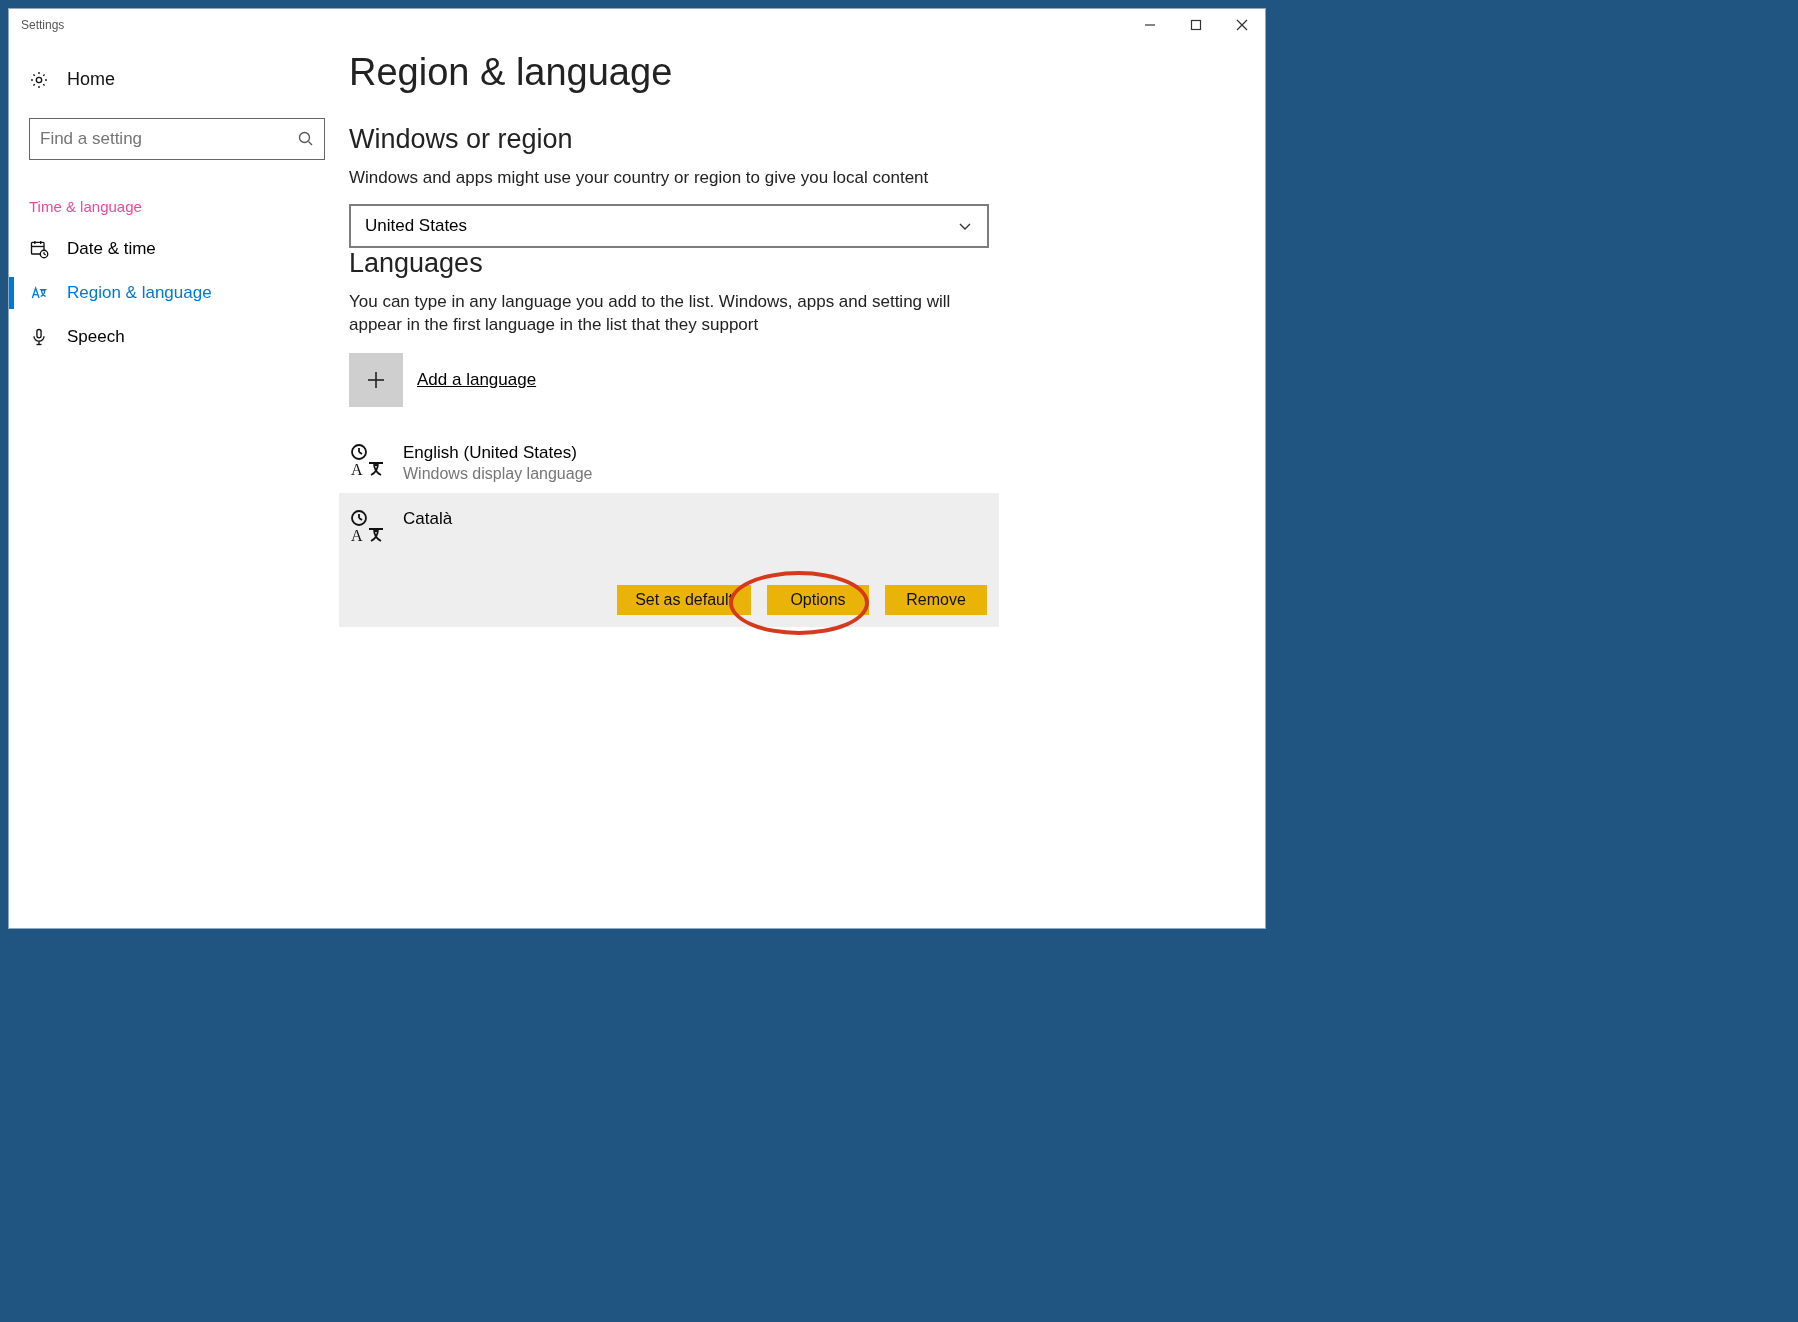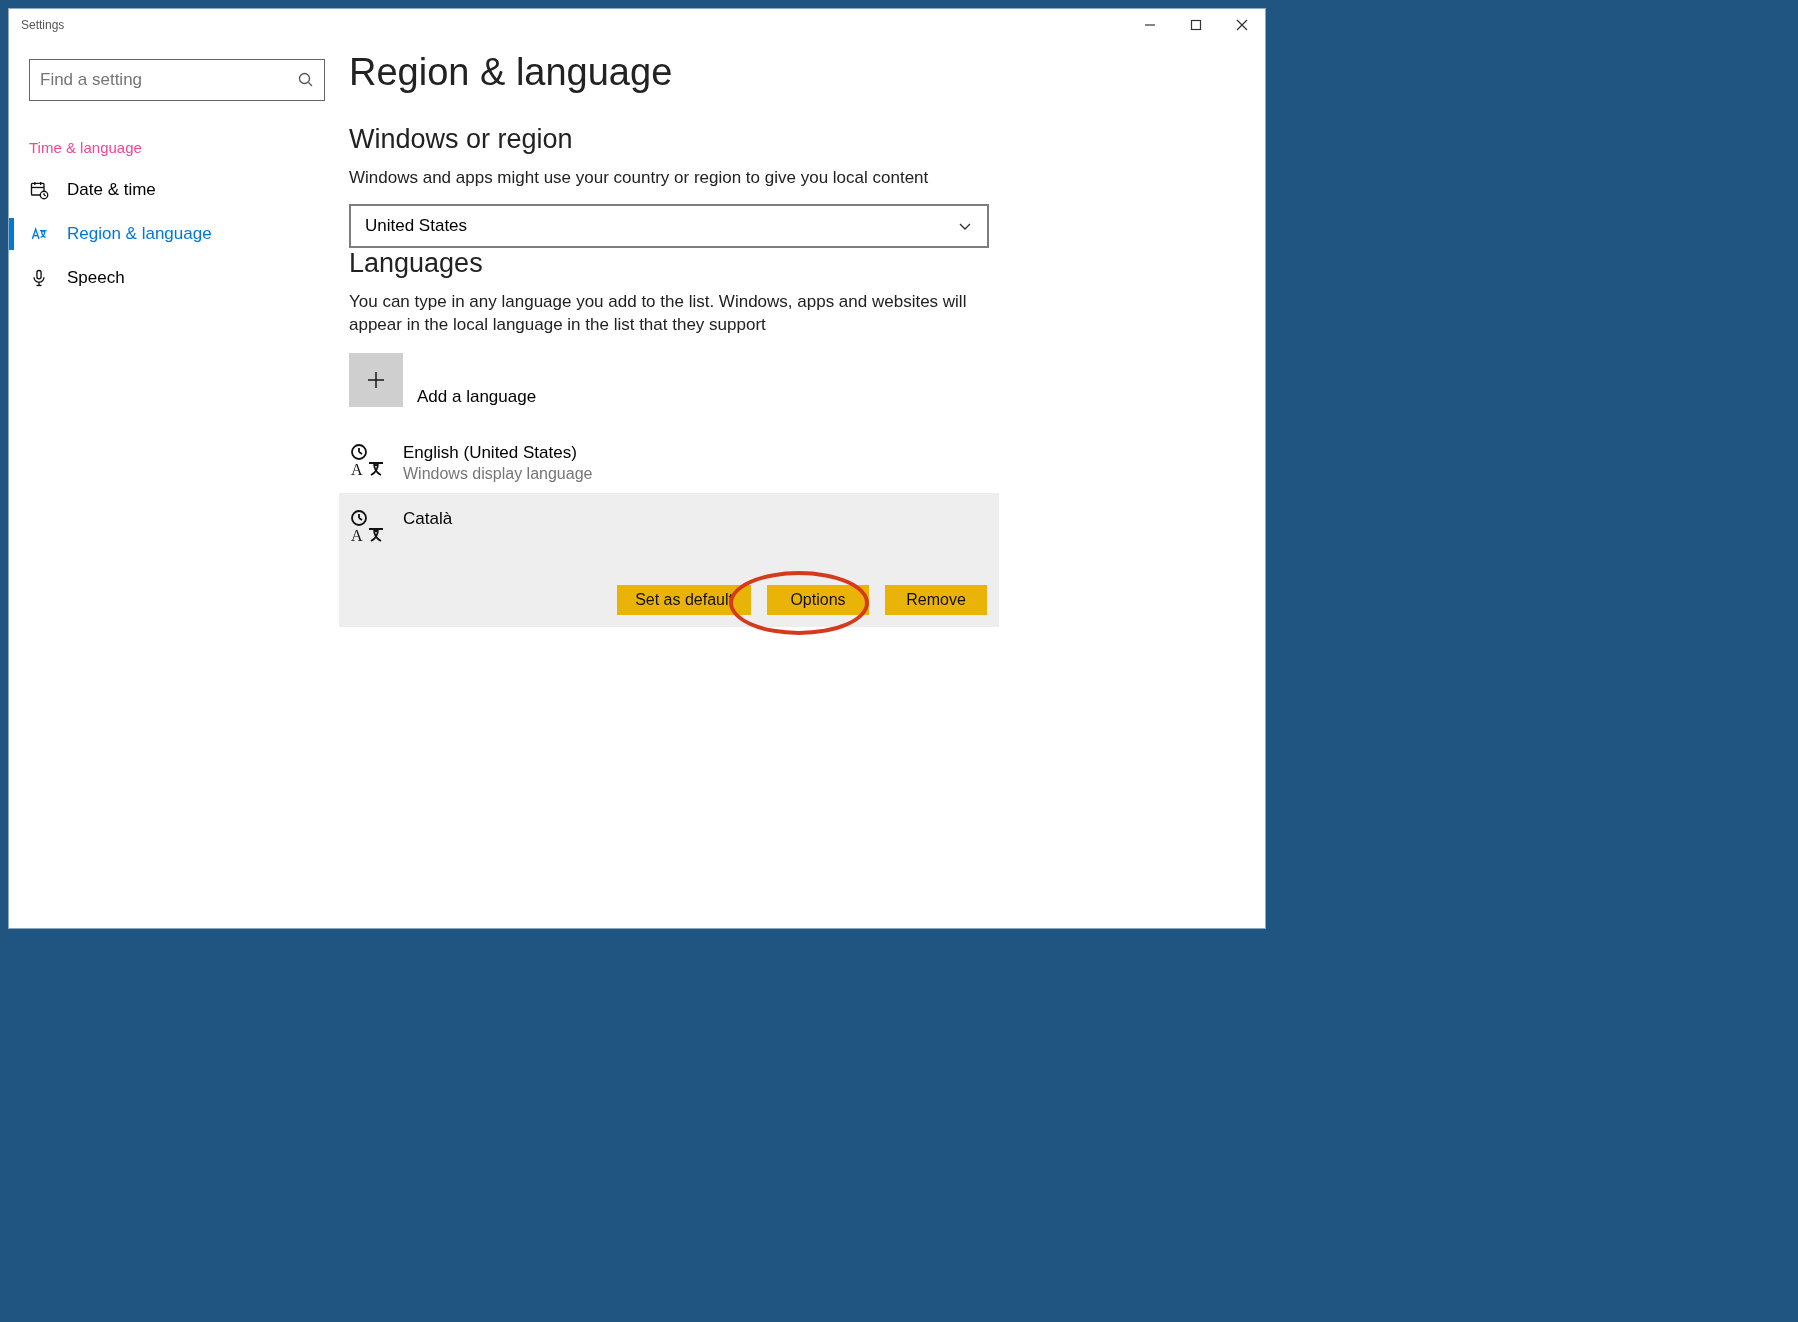--- a/index.html
+++ b/index.html
@@ -133,23 +133,24 @@
       width: 640px;
       height: 44px;
       display: flex;
       align-items: center;
       padding: 0 14px;
       font-size: 17px;
       justify-content: space-between;
     }
     .add-lang {
       display: flex;
-      align-items: flex-end;
+      align-items: center;
       margin-top: 16px;
       margin-bottom: 26px;
+      text-decoration: underline;
     }
     .add-lang-btn {
       width: 54px;
       height: 54px;
       background: #cfcfcf;
       display: flex;
       align-items: center;
       justify-content: center;
       margin-right: 14px;
     }
@@ -218,20 +219,29 @@
     <div class="titlebar-btn">
       <svg width="12" height="12">
           <line x1="1" y1="1" x2="11" y2="11" stroke="#333" stroke-width="1.2"></line>
           <line x1="11" y1="1" x2="1" y2="11" stroke="#333" stroke-width="1.2"></line>
         </svg>
     </div>
   </div>
 
   <div class="content">
     <div class="sidebar">
+      <div class="sidebar-home">
+        <span class="gear">
+          <svg width="20" height="20" viewBox="0 0 24 24" fill="none" stroke="#111" stroke-width="1.6">
+              <circle cx="12" cy="12" r="3.2"></circle>
+              <path d="M12 2.5v2.2M12 19.3v2.2M21.5 12h-2.2M4.7 12H2.5M18.7 5.3l-1.6 1.6M6.9 17.1l-1.6 1.6M18.7 18.7l-1.6-1.6M6.9 6.9L5.3 5.3"></path>
+            </svg>
+        </span>
+        <span>Home</span>
+      </div>
 
       <div class="sidebar-search">
         <input placeholder="Find a setting" style="">
         <span>
           <svg width="16" height="16" viewBox="0 0 16 16" fill="none" stroke="#555" stroke-width="1.3">
               <circle cx="6.5" cy="6.5" r="5"></circle>
               <line x1="10.5" y1="10.5" x2="14" y2="14"></line>
             </svg>
         </span>
       </div>
@@ -285,21 +295,21 @@
       <div class="dropdown">
         <span>United States</span>
         <span>
           <svg width="16" height="16" viewBox="0 0 16 16" fill="none" stroke="#333" stroke-width="1.4">
               <polyline points="3,6 8,11 13,6"></polyline>
             </svg>
         </span>
       </div>
 
       <h2>Languages</h2>
-      <p>You can type in any language you add to the list. Windows, apps and websites will appear in the local language in the list that they support</p>
+      <p>You can type in any language you add to the list. Windows, apps and setting will appear in the first language in the list that they support</p>
 
       <div class="add-lang">
         <div class="add-lang-btn">
           <span>
             <svg width="24" height="24" viewBox="0 0 24 24" stroke="#222" stroke-width="1.6">
                 <line x1="12" y1="4" x2="12" y2="20"></line>
                 <line x1="4" y1="12" x2="20" y2="12"></line>
               </svg>
           </span>
         </div>

